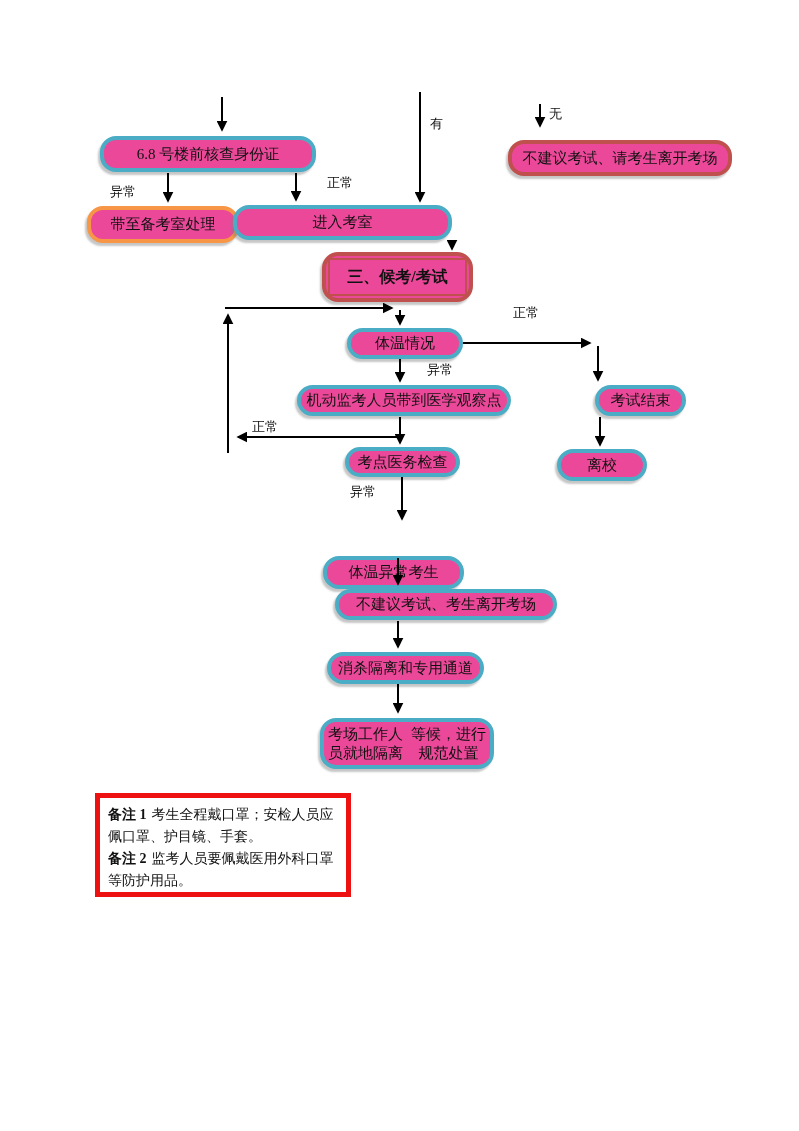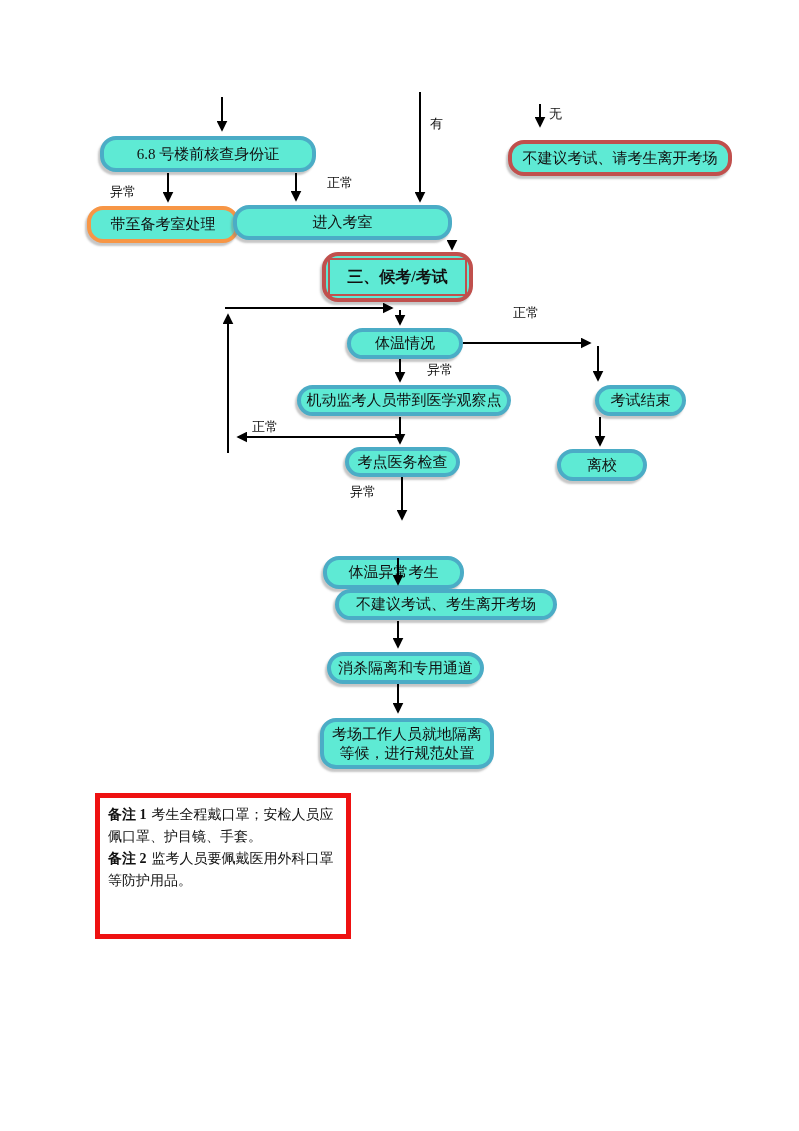--- a/index.html
+++ b/index.html
@@ -7,21 +7,21 @@
     position:relative;
     width:799px;height:1131px;
     background:#ffffff;
     font-family:"Liberation Serif","DejaVu Serif",serif;
     color:#111;
     overflow:hidden;
   }
   .flow-box{
     position:absolute;
     box-sizing:border-box;
-    background:#5eead4;
+    background:#ec4899;
     display:flex;align-items:center;justify-content:center;
     text-align:center;
     font-size:15px;
     line-height:1.25;
     box-shadow:-2px 3px 2px rgba(128,128,128,0.45);
     z-index:1;
     border-radius:16px;
   }
   .cyan{border:4px solid var(--cyan);}
   .orange{border:4px solid var(--orange);}
@@ -48,21 +48,21 @@
     white-space:nowrap;
   }
   #connectors{
     position:absolute;left:0;top:0;
     z-index:2;
     pointer-events:none;
   }
   #note-box{
     position:absolute;
     left:95px;top:793px;
-    width:256px;height:146px;
+    width:256px;height:104px;
     box-sizing:border-box;
     border:5px solid var(--bright-red);
     background:#fff;
     padding:6px 4px 6px 8px;
     font-size:14px;
     line-height:22px;
     z-index:1;
   }
   #note-box p{margin:0;}
   #note-box b{margin-right:5px;}
@@ -94,21 +94,21 @@
   <div class="flow-box cyan" style="left:345px;top:447px;width:115px;height:30px;">考点医务检查</div>
 
   <div class="flow-box cyan" style="left:557px;top:449px;width:90px;height:32px;">离校</div>
 
   <div class="flow-box cyan" style="left:323px;top:556px;width:141px;height:33px;">体温异常考生</div>
 
   <div class="flow-box cyan" style="left:335px;top:589px;width:222px;height:31px;">不建议考试、考生离开考场</div>
 
   <div class="flow-box cyan" style="left:327px;top:652px;width:157px;height:32px;">消杀隔离和专用通道</div>
 
-  <div class="flow-box cyan twoline" style="left:320px;top:718px;width:174px;height:51px;flex-direction:column;">
+  <div class="flow-box cyan twoline" style="left:320px;top:718px;width:174px;height:51px;">
     <div>考场工作人员就地隔离</div>
     <div>等候，进行规范处置</div>
   </div>
 
   <div class="edge-label" style="left:430px;top:117px;">有</div>
   <div class="edge-label" style="left:549px;top:107px;">无</div>
   <div class="edge-label" style="left:110px;top:185px;">异常</div>
   <div class="edge-label" style="left:327px;top:176px;">正常</div>
   <div class="edge-label" style="left:513px;top:306px;">正常</div>
   <div class="edge-label" style="left:427px;top:363px;">异常</div>

